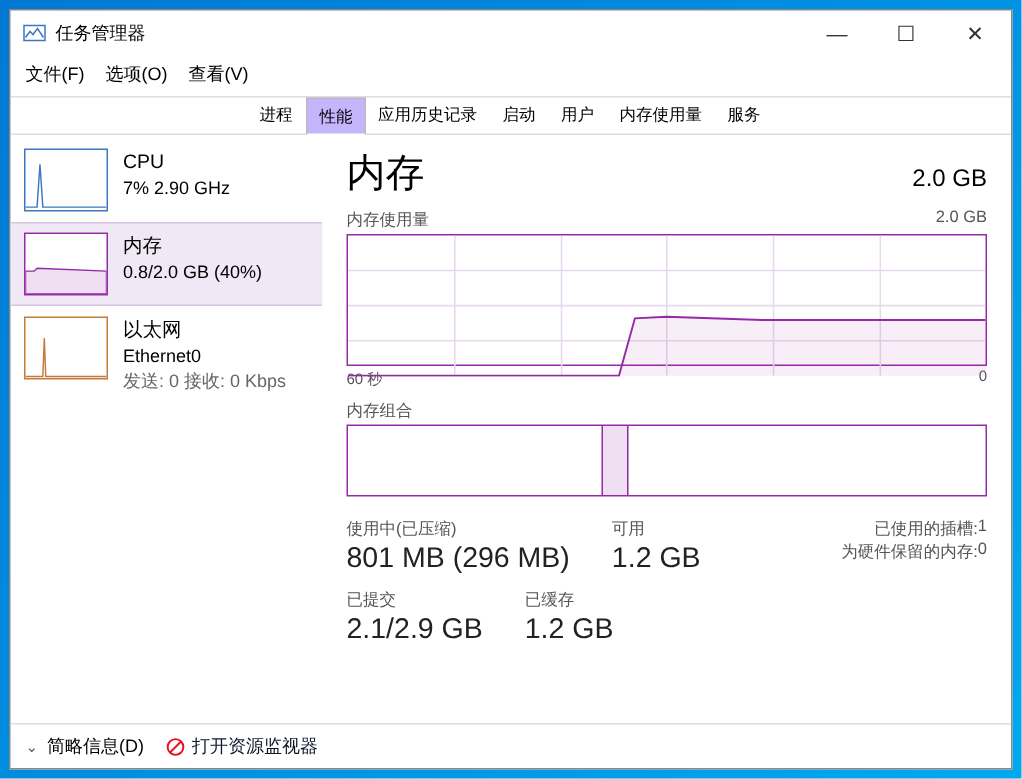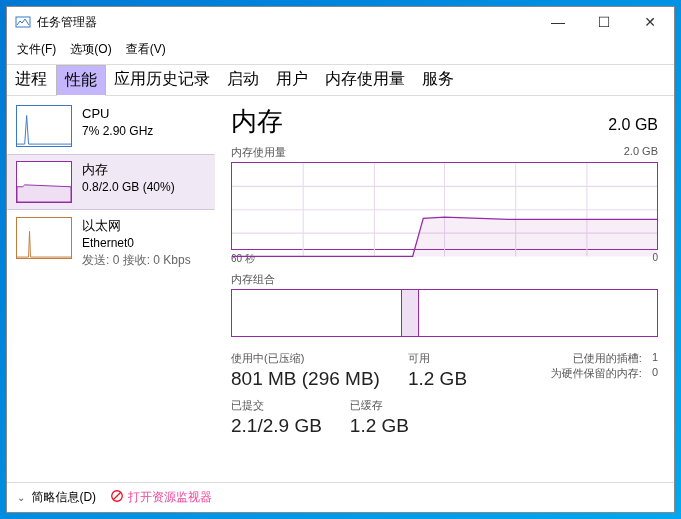--- a/index.html
+++ b/index.html
@@ -6,21 +6,21 @@
 body { background: linear-gradient(135deg, #0078d4, #00a8f0); width: 681px; height: 519px; overflow: hidden; padding: 6px; }
 .window { background: #fff; width: 100%; height: 100%; border: 1px solid #888; display: flex; flex-direction: column; }
 .titlebar { display: flex; align-items: center; height: 30px; padding: 0 1px 0 8px; }
 .titlebar-icon { width: 16px; height: 16px; margin-right: 6px; }
 .titlebar-icon svg { width: 16px; height: 16px; }
 .titlebar-text { font-size: 12px; flex: 1; }
 .win-btns { display: flex; }
 .win-btn { width: 46px; height: 30px; display: flex; align-items: center; justify-content: center; font-size: 14px; color: #333; }
 .menubar { display: flex; padding: 2px 4px; font-size: 12px; gap: 2px; }
 .menu-item { padding: 2px 6px; }
-.tabs { display: flex; border-top: 1px solid #ddd; border-bottom: 1px solid #ddd; font-size: 16px; margin-top: 2px; }
+.tabs { display: flex; border-top: 1px solid #ddd; border-bottom: 1px solid #ddd; font-size: 11px; margin-top: 2px; justify-content: center; }
 .tab { padding: 4px 8px; border-right: 1px solid transparent; }
 .tab.active { border: 1px solid #bbb; border-bottom: 1px solid #fff; margin-bottom: -1px; background: #c4b5fd; }
 .content { flex: 1; display: flex; overflow: hidden; }
 .sidebar { width: 208px; overflow-y: auto; padding-top: 2px; }
 .side-item { display: flex; padding: 6px 8px; gap: 10px; border: 1px solid transparent; }
 .side-item.selected { background: #f0e8f4; border-top: 1px solid #d4c4dc; border-bottom: 1px solid #d4c4dc; }
 .thumb { width: 56px; height: 42px; border: 1px solid; position: relative; background: #fff; }
 .thumb.cpu { border-color: #3b78c4; }
 .thumb.mem { border-color: #952aa7; }
 .thumb.disk { border-color: #4ca64c; }
@@ -40,24 +40,24 @@
 .big-chart .data { position: absolute; inset: 0; }
 .big-chart .data path.fill { fill: rgba(149,42,167,0.08); stroke: none; }
 .big-chart .data path.line { fill: none; stroke: #952aa7; stroke-width: 1.2; }
 .axis { font-size: 10px; color: #555; display: flex; justify-content: space-between; margin-top: 2px; text-align: right; }
 .compose { border: 1px solid #952aa7; height: 48px; margin-top: 2px; display: flex; }
 .compose .seg { height: 100%; border-right: 1px solid #952aa7; }
 .compose .seg.dim { background: rgba(149,42,167,0.15); }
 .stats { display: flex; gap: 28px; margin-top: 14px; font-size: 11px; color: #555; }
 .stats .col .val { font-size: 19px; color: #222; margin-top: 2px; }
 .stats .right { margin-left: auto; font-size: 11px; color: #555; }
-.stats .right div { display: flex; gap: 10px; justify-content: flex-end; }
+.stats .right div { display: flex; gap: 0; justify-content: flex-end; }
 .footer { border-top: 1px solid #ddd; padding: 6px 10px; font-size: 12px; display: flex; align-items: center; gap: 14px; }
 .footer .chev { font-size: 10px; color: #555; margin-right: -8px; }
-.footer .link { color: #ec4899; display: flex; gap: 4px; }
+.footer .link { color: #0f172a; display: flex; align-items: center; gap: 4px; }
 .footer .link svg { width: 14px; height: 14px; }
 </style>
 </head>
 <body>
 
 <div class="window">
   <div class="titlebar">
     <span class="titlebar-icon">
       <svg viewBox="0 0 16 16">
           <rect x="1" y="3" width="14" height="10" fill="none" stroke="#3b78c4" stroke-width="1"></rect>

